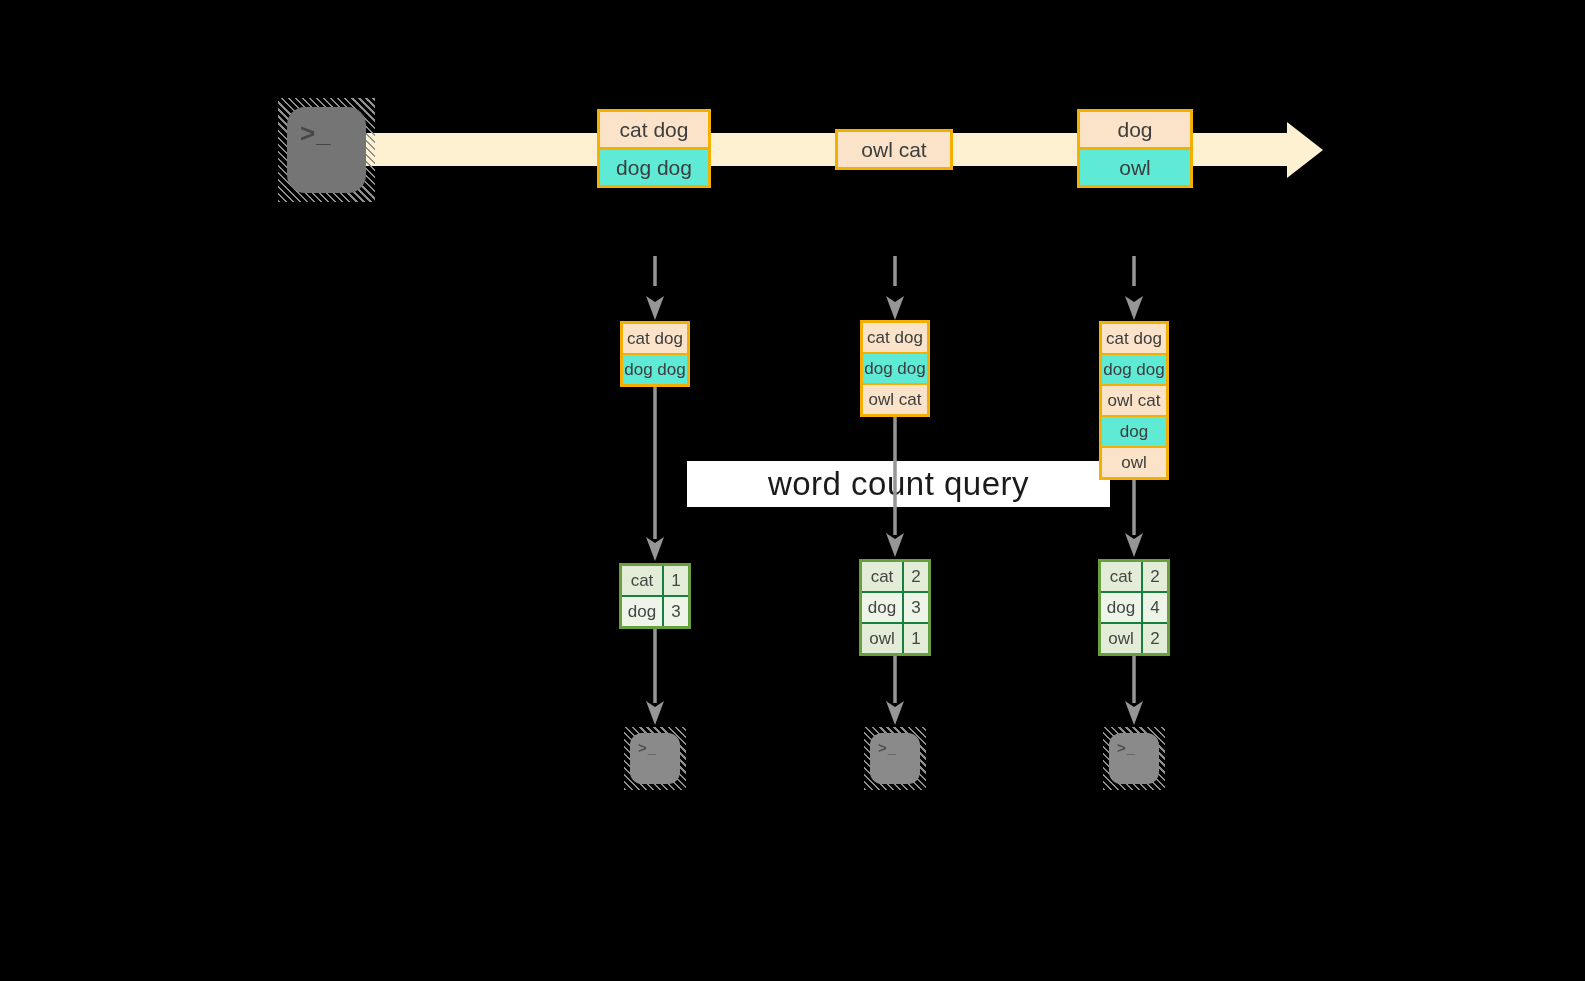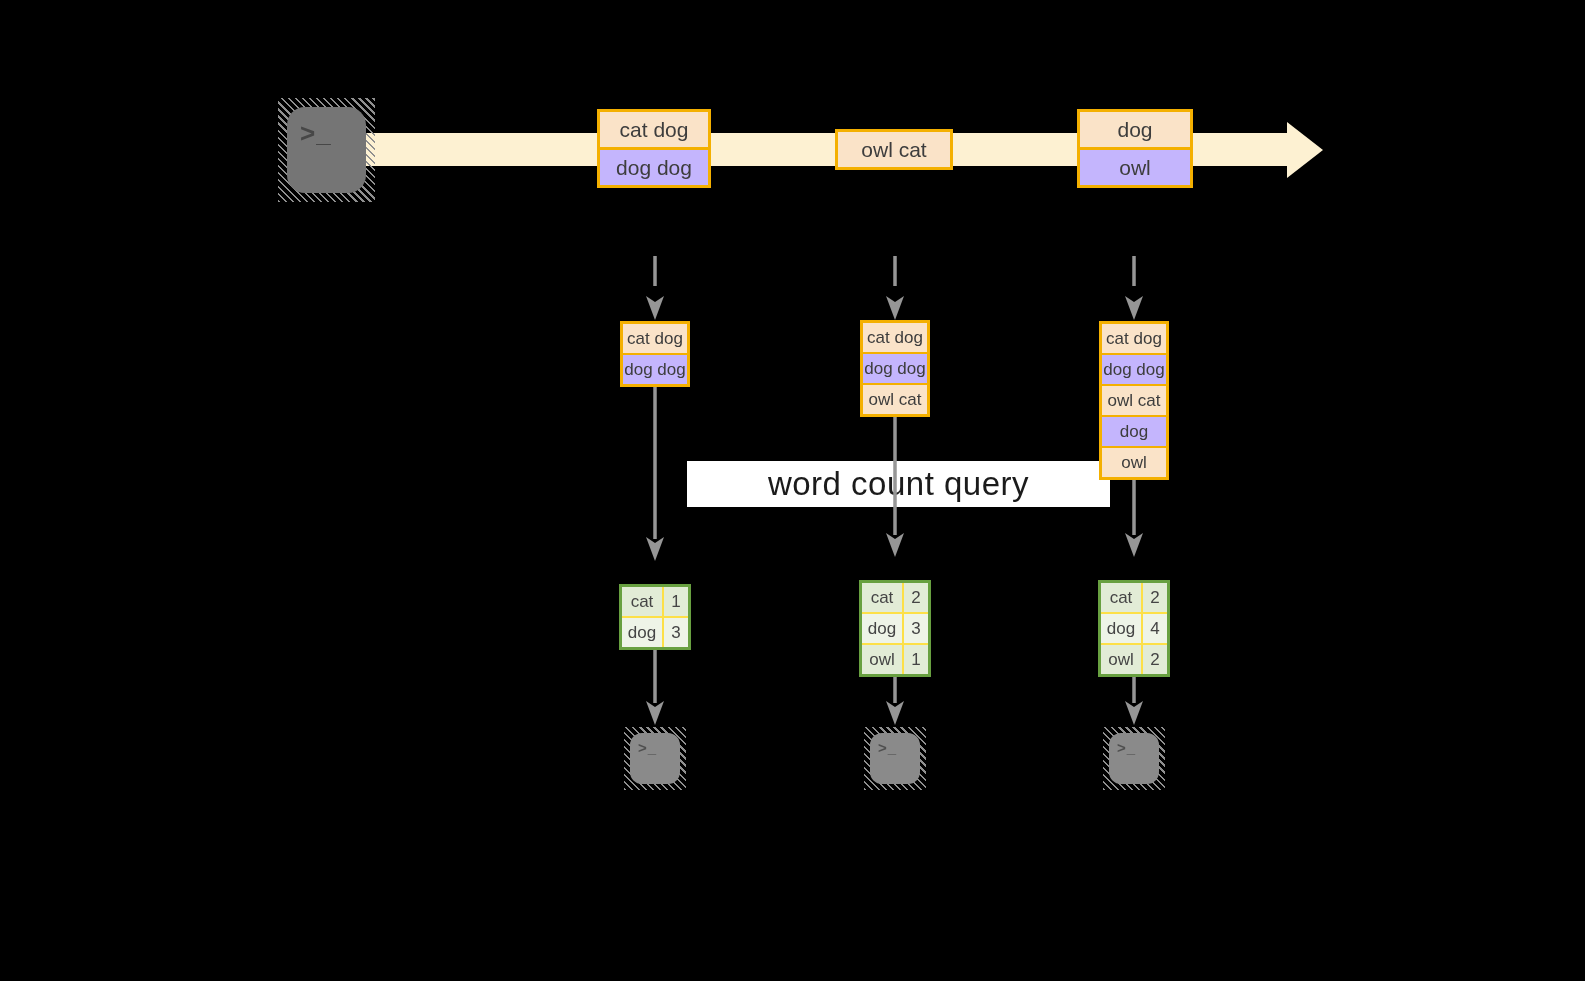--- a/index.html
+++ b/index.html
@@ -17,27 +17,27 @@
   .term-glyph{position:absolute;color:#474747;font-weight:bold;letter-spacing:1px;}
   .src-outer{left:278px;top:98px;width:97px;height:104px;z-index:3;}
   .src-inner{left:287px;top:107px;width:79px;height:86px;}
   .src-glyph{left:300px;top:118px;font-size:26px;}
   .sink-outer{top:727px;width:62px;height:63px;z-index:3;}
   .sink-inner{position:absolute;left:6px;top:6px;width:50px;height:51px;background:#8a8a8a;border-radius:12px;}
   .sink-glyph{left:14px;top:12px;font-size:15px;color:#4f4f4f;}
   
   .obox{position:absolute;box-sizing:border-box;border:3px solid #f4b000;background:#f4b000;z-index:3;}
   .obox .row{box-sizing:border-box;text-align:center;color:#3d3d3d;background:#fae3c8;overflow:hidden;}
-  .obox .row.alt{background:#c4b5fd;}
+  .obox .row.alt{background:#5eead4;}
   .tl-box .row{height:35px;line-height:35px;font-size:21px;}
   .tl-box .row + .row{margin-top:3px;}
   .sbox .row{height:29px;line-height:29px;font-size:17px;}
   .sbox .row + .row{margin-top:2px;}
   
-  .gtable{position:absolute;box-sizing:border-box;border:3px solid #68a040;background:#fde047;z-index:3;width:72px;margin-top:21px;}
+  .gtable{position:absolute;box-sizing:border-box;border:3px solid #68a040;background:#15803d;z-index:3;width:72px;}
   .gtable .grow{display:flex;height:29px;line-height:29px;}
   .gtable .grow + .grow{margin-top:2px;}
   .gcell{box-sizing:border-box;text-align:center;color:#454545;font-size:17px;background:#e2ecd6;}
   .gword{flex:1 1 auto;}
   .gnum{width:24px;margin-left:2px;}
   .grow.alt .gcell{background:#eef4e7;}
   
   .banner{position:absolute;left:687px;top:461px;width:423px;height:46px;background:#ffffff;z-index:1;
     display:flex;align-items:center;justify-content:center;}
   .banner-text{color:#1b1b1b;font-size:33px;font-weight:300;letter-spacing:0.5px;}

